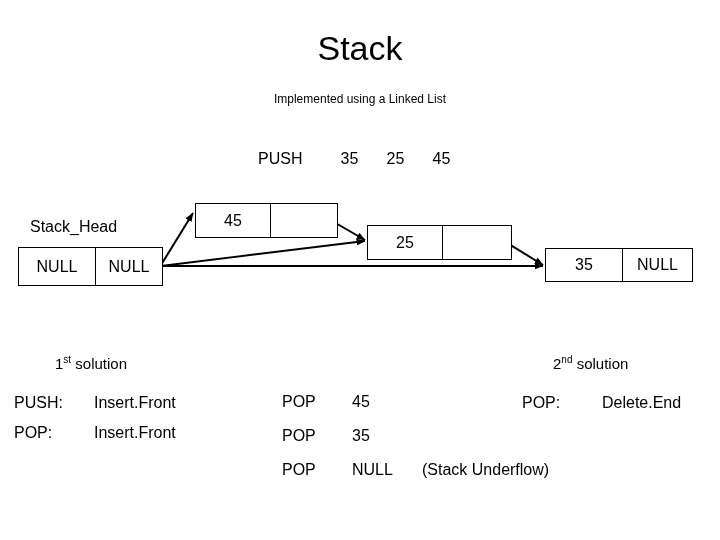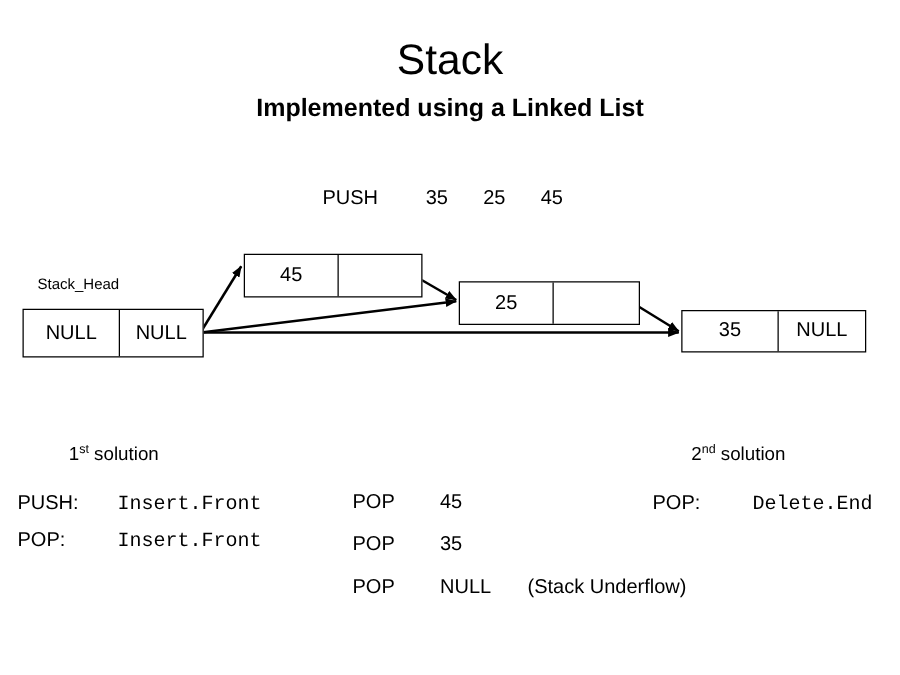--- a/index.html
+++ b/index.html
@@ -32,26 +32,26 @@
     width: 720px;
     text-align: center;
     font-size: 34px;
     line-height: 40px;
     font-weight: 400;
     color: #000;
   }
   .subtitle {
     position: absolute;
     left: 0;
-    top: 76px;
+    top: 88px;
     width: 720px;
     text-align: center;
-    font-size: 20px;
+    font-size: 12px;
     line-height: 22px;
-    font-weight: 700;
+    font-weight: 400;
   }
 
   
   .push-row {
     position: absolute;
     left: 258px;
     top: 148px;
     font-size: 16px;
     line-height: 22px;
     white-space: nowrap;
@@ -111,21 +111,21 @@
 
   
   #node-35 { left: 545px; top: 248px; width: 148px; height: 34px; }
   #node-35 .cell.data { width: 78px; }
   #node-35 .cell.link { width: 70px; }
 
   .head-label {
     position: absolute;
     left: 30px;
     top: 217px;
-    font-size: 12px;
+    font-size: 16px;
     line-height: 20px;
     white-space: nowrap;
   }
 
   
   .sol-heading {
     position: absolute;
     font-size: 15px;
     line-height: 20px;
     white-space: nowrap;
@@ -143,21 +143,21 @@
     font-size: 16px;
     line-height: 30px;
     white-space: nowrap;
   }
   #sol1-block { left: 14px; top: 388px; }
   #sol2-block { left: 522px; top: 388px; }
   .sol-block .op {
     display: inline-block;
     width: 80px;
   }
-  .sol-block .act { display: inline-block; font-family: Liberation Mono, monospace; }
+  .sol-block .act { display: inline-block; }
 
   
   .pop-table {
     position: absolute;
     left: 282px;
     top: 385px;
     font-size: 16px;
     line-height: 34px;
     white-space: nowrap;
   }

